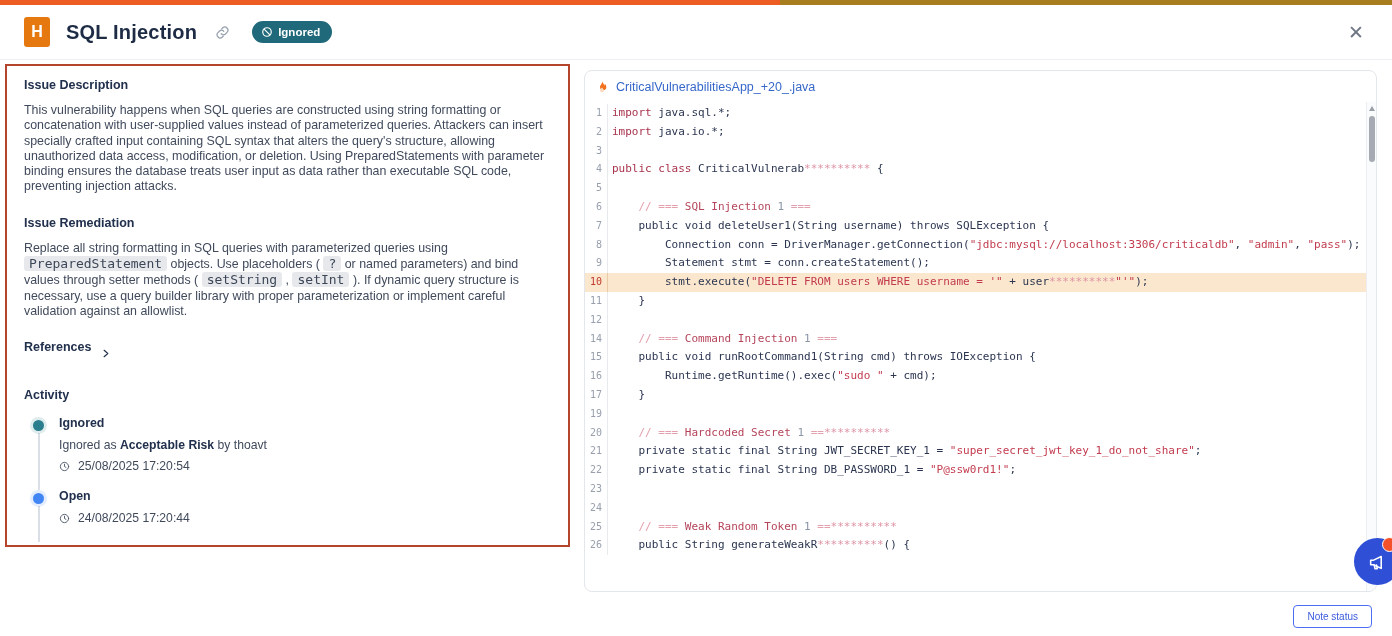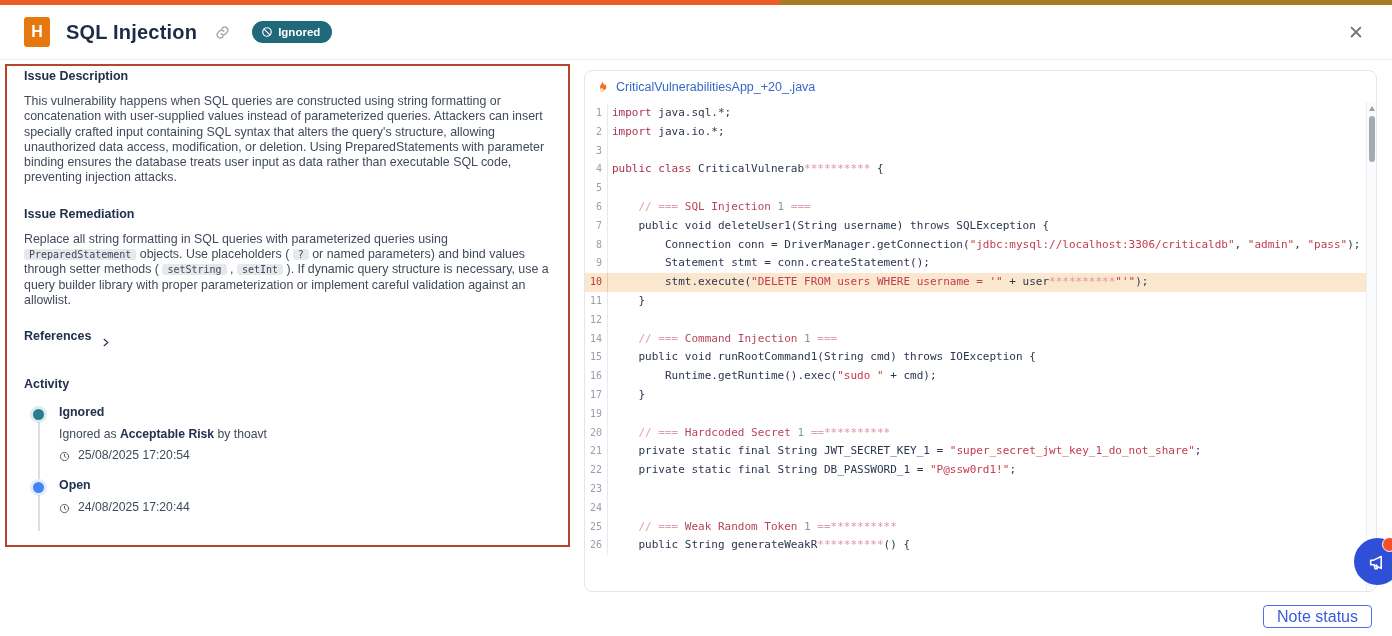--- a/index.html
+++ b/index.html
@@ -21,40 +21,40 @@
   .title { font-size:20px; font-weight:700; color:#1d2b45; margin-left:16px; letter-spacing:.2px; }
   .link-btn { margin-left:18px; display:flex; align-items:center; cursor:pointer; }
   .badge { margin-left:22px; background:#20697a; color:#fff; border-radius:12px;
     height:22px; display:flex; align-items:center; gap:5px; padding:0 12px 0 9px;
     font-size:11.5px; font-weight:700; cursor:pointer; }
   .close-btn { margin-left:auto; color:#6e7683; font-size:19px; line-height:1;
     cursor:pointer; padding:4px; }
 
   
   .left-panel { position:absolute; left:5px; top:64px; width:565px; height:483px;
-    border:2px solid #b5442c; background:#fff; padding:3px 17px 10px 17px; overflow:hidden; }
+    border:2px solid #b5442c; background:#fff; padding:12px 17px 10px 17px; overflow:hidden; }
   .section-h { font-size:12.5px; font-weight:700; color:#21304d; margin-bottom:11px; }
   .body-text { font-size:12.4px; color:#404a5c; line-height:15.3px; margin-bottom:21px; }
-  .code-chip { font-family:"DejaVu Sans Mono", monospace; font-size:10px;
+  .code-chip { font-family:"DejaVu Sans Mono", monospace; font-size:13px;
     background:#e6e8eb; color:#3d4758; border-radius:3px; padding:0 5px; }
   .refs-row { display:flex; align-items:center; gap:9px; margin:1px 0 21px; cursor:pointer; }
   .refs-row .section-h { margin-bottom:13px; }
 
   
   .act-list { margin-left:9px; margin-top:14px; }
   .act-item { position:relative; padding-left:26px; padding-bottom:9px; }
   .act-rail { position:absolute; left:5px; top:17px; bottom:-1px; width:1.5px; background:#dadfe6; }
   .act-dot { position:absolute; left:0; top:4px; width:11px; height:11px; border-radius:50%; }
   .act-dot.teal { background:#2a7d8c; box-shadow:0 0 0 3px rgba(42,125,140,.15); }
   .act-dot.blue { background:#4285f4; box-shadow:0 0 0 3px rgba(66,133,244,.15); }
   .act-status { font-size:12.4px; font-weight:700; color:#21304d; margin-bottom:8px; }
   .act-line  { font-size:12.2px; color:#404a5c; margin-bottom:7px; }
   .act-line b { color:#21304d; }
   .redact { display:inline-block; width:36px; height:11px; background:#b6bcc6; vertical-align:-1px; }
-  .act-time { font-size:12.2px; color:#404a5c; display:flex; align-items:flex-end; gap:8px; margin-bottom:7px; }
+  .act-time { font-size:12.2px; color:#404a5c; display:flex; align-items:center; gap:8px; margin-bottom:7px; }
 
   
   .code-panel { position:absolute; left:584px; top:70px; width:793px; height:522px;
     border:1px solid #e3e6ea; border-radius:8px; background:#fff; overflow:hidden; }
   .code-header { height:31px; display:flex; align-items:center; gap:7px; padding:0 10px; }
   .file-link { font-size:12.5px; color:#3668c9; text-decoration:none; cursor:pointer; }
   .code-body { position:relative; font-family:"DejaVu Sans Mono", monospace;
     font-size:11px; padding-top:2px; }
   .code-line { display:flex; height:18.8px; line-height:18.8px; white-space:pre; }
   .ln { width:23px; flex-shrink:0; text-align:right; padding-right:5px;
@@ -71,21 +71,21 @@
     background:#fafbfc; border-left:1px solid #eceef1; cursor:pointer; }
   .vs-arrow { position:absolute; top:4px; left:2px; width:0; height:0;
     border-left:3px solid transparent; border-right:3px solid transparent;
     border-bottom:5px solid #9aa0a8; }
   .vs-thumb { position:absolute; top:14px; left:2px; width:6px; height:46px;
     background:#a6abb3; border-radius:3px; }
 
   
   .note-btn { position:absolute; right:20px; bottom:8px; height:23px; padding:0 13px;
     border:1px solid #4c6ef5; color:#3b5bdb; background:#fff; border-radius:4px;
-    font-size:16px; font-family:"Liberation Sans", sans-serif; cursor:pointer; }
+    font-size:10px; font-family:"Liberation Sans", sans-serif; cursor:pointer; }
 
   
   .fab { position:absolute; left:1354px; top:538px; width:47px; height:47px;
     border-radius:50%; background:#2e4fd6; display:flex; align-items:center;
     justify-content:center; cursor:pointer; }
   .fab-badge { position:absolute; left:1382px; top:537px; width:15px; height:15px;
     border-radius:50%; background:#f4502a; border:1px solid #fff; }
 </style>
 </head>
 <body>

